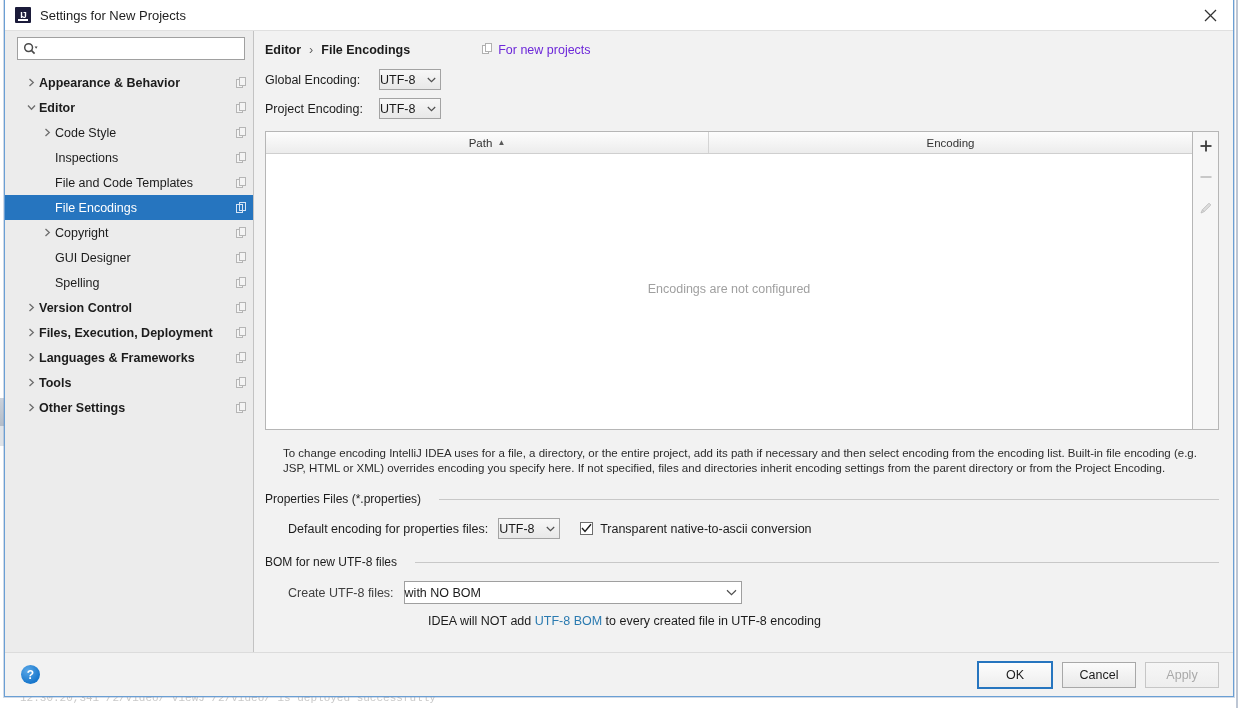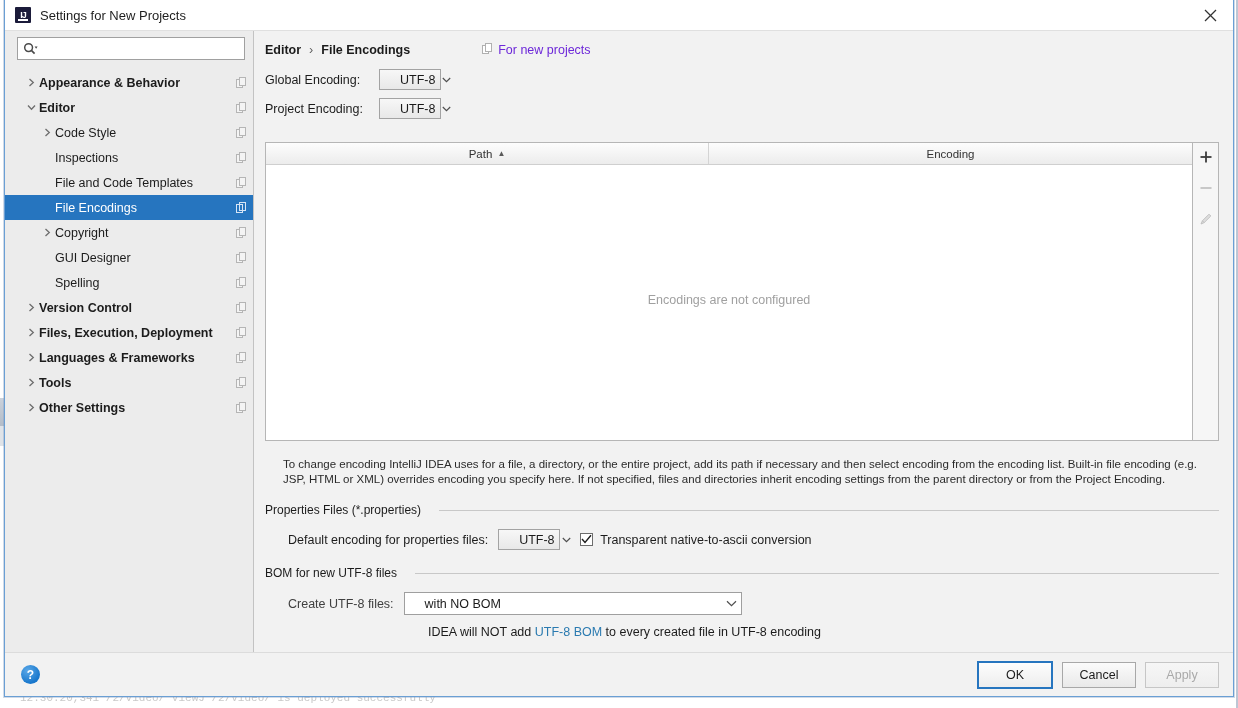--- a/index.html
+++ b/index.html
@@ -244,42 +244,42 @@
   .field-label {
     font-size: 12.5px;
     color: #1c1c1c;
   }
   .combo {
     height: 21px;
     background: linear-gradient(#f7f7f7, #e8e8e8);
     border: 1px solid #a3a3a3;
     display: inline-flex;
     align-items: center;
-    padding: 0 4px 0 20px;
+    padding: 0 4px 0 0;
     font-size: 12.5px;
     color: #1a1a1a;
     cursor: default;
     user-select: none;
   }
   .combo .cval { flex: 1 1 auto; white-space: nowrap; }
   .combo .carat {
     margin-left: 7px;
     color: #4f4f4f;
     display: flex;
     align-items: center;
   }
   #global-combo, #project-combo { width: 62px; margin-left: 10px; }
   #global-label { width: 104px; }
   #project-label { width: 104px; }
 
   
   #table-area {
     display: flex;
     height: 299px;
-    margin-top: 16px;
+    margin-top: 5px;
     text-align: center;
   }
   #table {
     flex: 1 1 auto;
     border: 1px solid #b6b6b6;
     background: #ffffff;
     display: flex;
     flex-direction: column;
     min-width: 0;
     position: relative;

